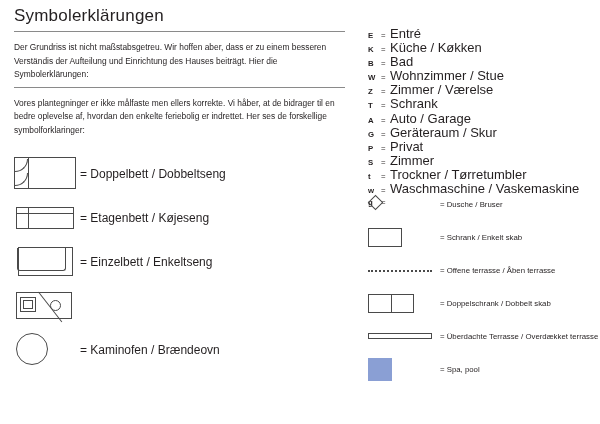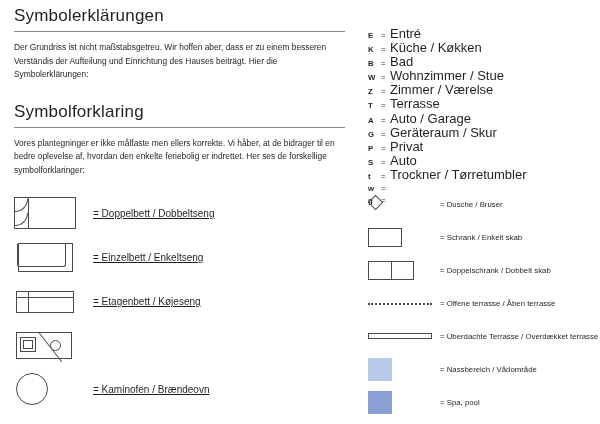--- a/index.html
+++ b/index.html
@@ -70,24 +70,22 @@
     height: 44px;
     position: relative;
   }
   .sym-art {
     width: 66px;
     min-width: 66px;
     height: 34px;
     position: relative;
   }
   .sym-eq {
-    font-size: 10px;
-    margin-left: 13px;
+    font-size: 12px;
     white-space: nowrap;
-    text-decoration: underline;
   }
 
   
   .bedbox {
     position: absolute;
     left: 0; top: 0;
     width: 62px; height: 32px;
     border: 1px solid #4a4a4a;
     background: #fff;
     box-sizing: border-box;
@@ -307,51 +305,50 @@
 <body>
 
 <div class="page">
 
   <div class="left-col">
 
     <h1 class="title-de">Symbolerklärungen</h1>
     <hr class="rule">
     <p class="para">Der Grundriss ist nicht maßstabsgetreu. Wir hoffen aber, dass er zu einem besseren Verständis der Aufteilung und Einrichtung des Hauses beiträgt. Hier die Symbolerklärungen:</p>
 
-    <h1 class="title-dk">Symbolforklaring</h1>
     <hr class="rule">
     <p class="para">Vores plantegninger er ikke målfaste men ellers korrekte. Vi håber, at de bidrager til en bedre oplevelse af, hvordan den enkelte feriebolig er indrettet. Her ses de forskellige symbolforklaringer:</p>
 
     <div class="sym-list">
 
       <div class="sym-row">
         <div class="sym-art">
           <div class="bedbox"></div>
           <div class="bed-pillow-line"></div>
           <div class="bed-curve"></div>
           <div class="bed-curve b2"></div>
         </div>
         <div class="sym-eq">= Doppelbett / Dobbeltseng</div>
       </div>
 
       <div class="sym-row">
         <div class="sym-art">
-          <div class="single-box"></div>
-          <div class="single-inner"></div>
-        </div>
-        <div class="sym-eq">= Einzelbett / Enkeltseng</div>
-      </div>
-
-      <div class="sym-row">
-        <div class="sym-art">
           <div class="bunk-outer"></div>
           <div class="bunk-mid"></div>
           <div class="bunk-vline"></div>
         </div>
         <div class="sym-eq">= Etagenbett / Køjeseng</div>
+      </div>
+
+      <div class="sym-row">
+        <div class="sym-art">
+          <div class="single-box"></div>
+          <div class="single-inner"></div>
+        </div>
+        <div class="sym-eq">= Einzelbett / Enkeltseng</div>
       </div>
 
       <div class="sym-row">
         <div class="sym-art">
           <div class="sink-box"></div>
           <div class="sink-sq"></div>
           <div class="sink-sq-in"></div>
           <div class="sink-circ"></div>
           <div class="sink-diag"></div>
         </div>
@@ -389,50 +386,51 @@
       <span class="abbr-val">Wohnzimmer / Stue</span>
     </div>
     <div class="abbr-row">
       <span class="abbr-key">Z</span>
       <span class="abbr-eq">=</span>
       <span class="abbr-val">Zimmer / Værelse</span>
     </div>
     <div class="abbr-row">
       <span class="abbr-key">T</span>
       <span class="abbr-eq">=</span>
-      <span class="abbr-val">Terrasse</span>
+      <span class="abbr-val">Schrank</span>
     </div>
     <div class="abbr-row">
       <span class="abbr-key">A</span>
       <span class="abbr-eq">=</span>
       <span class="abbr-val">Auto / Garage</span>
     </div>
     <div class="abbr-row">
       <span class="abbr-key">G</span>
       <span class="abbr-eq">=</span>
       <span class="abbr-val">Geräteraum / Skur</span>
     </div>
     <div class="abbr-row">
       <span class="abbr-key">P</span>
       <span class="abbr-eq">=</span>
       <span class="abbr-val">Privat</span>
     </div>
     <div class="abbr-row">
       <span class="abbr-key">S</span>
       <span class="abbr-eq">=</span>
-      <span class="abbr-val">Auto</span>
+      <span class="abbr-val">Zimmer</span>
     </div>
     <div class="abbr-row">
       <span class="abbr-key">t</span>
       <span class="abbr-eq">=</span>
       <span class="abbr-val">Trockner / Tørretumbler</span>
     </div>
     <div class="abbr-row">
       <span class="abbr-key">w</span>
       <span class="abbr-eq">=</span>
+      <span class="abbr-val">Waschmaschine / Vaskemaskine</span>
     </div>
     <div class="abbr-row">
       <span class="abbr-key">g</span>
       <span class="abbr-eq">=</span>
     </div>
   </div>
 
   <div class="rsym-list">
 
     <div class="rsym-row">
@@ -440,50 +438,44 @@
         <div class="diamond"></div>
       </div>
       <div class="rsym-eq">= Dusche / Bruser</div>
     </div>
 
     <div class="rsym-row">
       <div class="rsym-art">
         <div class="rect-sm"></div>
       </div>
       <div class="rsym-eq">= Schrank / Enkelt skab</div>
+    </div>
+
+    <div class="rsym-row">
+      <div class="rsym-art">
+        <div class="dotted-line"></div>
+      </div>
+      <div class="rsym-eq">= Offene terrasse / Åben terrasse</div>
     </div>
 
     <div class="rsym-row">
       <div class="rsym-art">
         <div class="rect-dbl"></div>
         <div class="rect-dbl-mid"></div>
       </div>
       <div class="rsym-eq">= Doppelschrank / Dobbelt skab</div>
     </div>
 
     <div class="rsym-row">
       <div class="rsym-art">
-        <div class="dotted-line"></div>
-      </div>
-      <div class="rsym-eq">= Offene terrasse / Åben terrasse</div>
-    </div>
-
-    <div class="rsym-row">
-      <div class="rsym-art">
         <div class="solid-bar"></div>
       </div>
       <div class="rsym-eq">= Überdachte Terrasse / Overdækket terrasse</div>
     </div>
 
-    <div class="rsym-row">
-      <div class="rsym-art">
-        <div class="swatch" id="sw-light" style="background: rgb(182, 201, 232);"></div>
-      </div>
-      <div class="rsym-eq">= Nassbereich / Vådområde</div>
-    </div>
 
     <div class="rsym-row">
       <div class="rsym-art">
         <div class="swatch" id="sw-dark" style="background: rgb(138, 159, 212);"></div>
       </div>
       <div class="rsym-eq">= Spa, pool</div>
     </div>
 
   </div>
 

